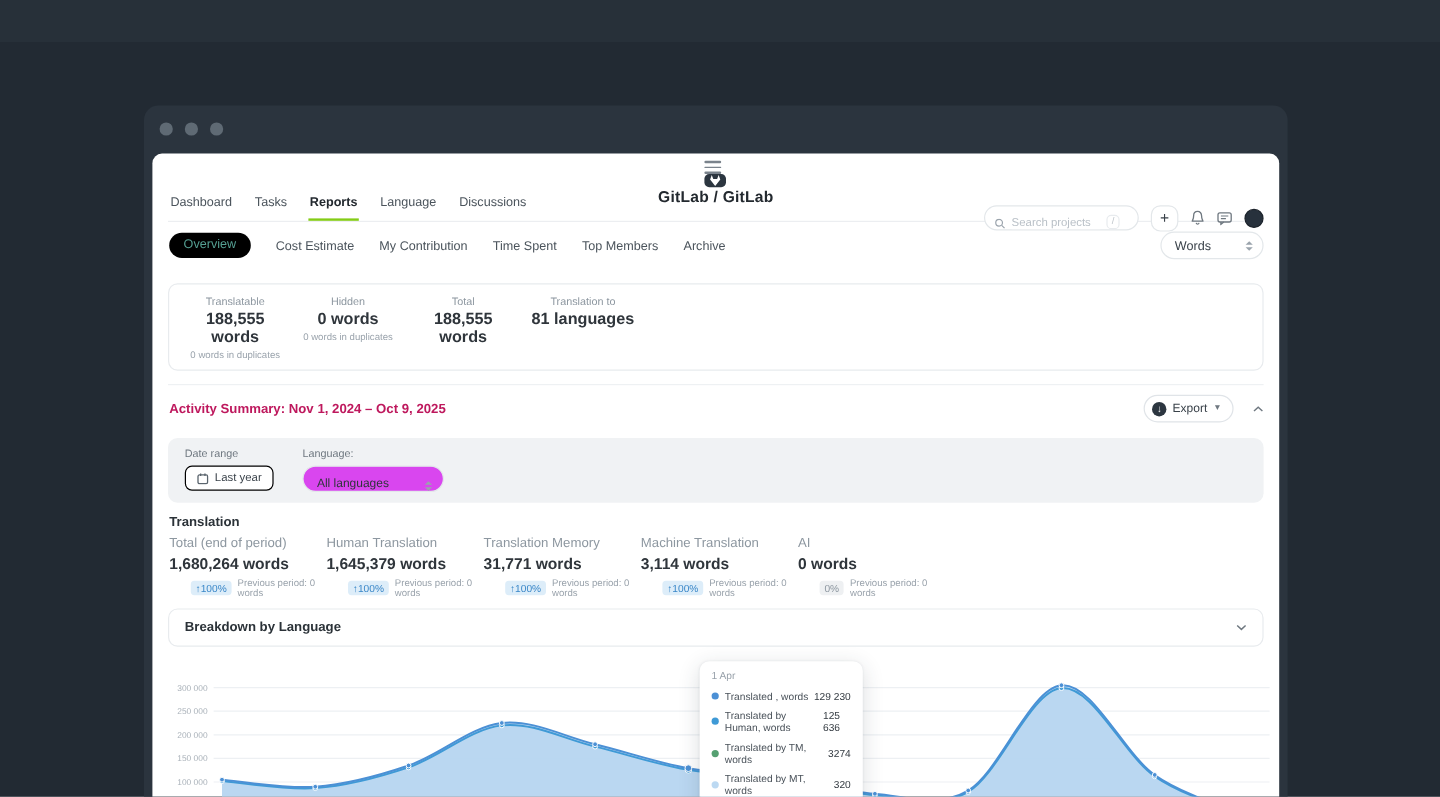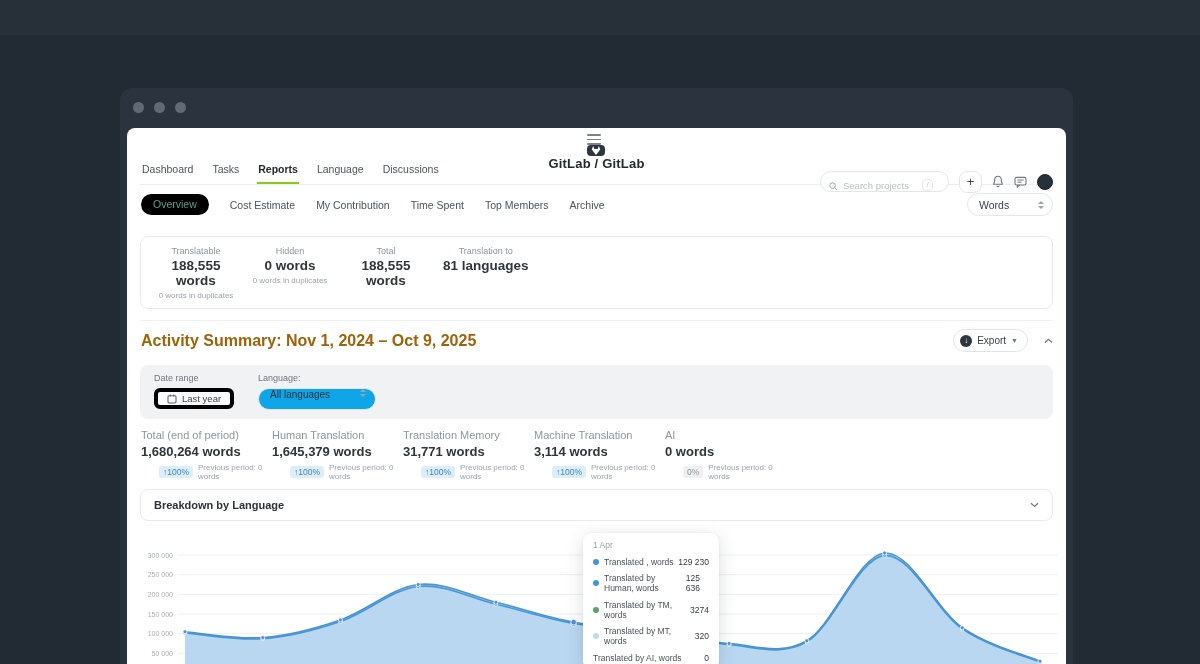--- a/index.html
+++ b/index.html
@@ -62,31 +62,31 @@
   .stat-col { padding-left:12px; }
   .stat-col.c1 { width:98px; } .stat-col.c2 { width:90px; } .stat-col.c3 { width:102px; }
   .stat-label { font-size:9px; color:#8d97a0; }
   .stat-value { font-size:13.5px; font-weight:bold; color:#2f353b; margin-top:2px; }
   .stat-sub { font-size:8px; color:#9aa3ac; margin-top:3px; }
 
   .divider { border-top:1px solid #eef1f3; margin-top:11px; }
 
   
   .summary-header { display:flex; align-items:center; padding:8px 0 8px 1px; }
-  .summary-title { font-size:16px; font-weight:bold; color:#a16207; }
+  .summary-title { font-size:11px; font-weight:bold; color:#be185d; }
   .summary-actions { margin-left:auto; display:flex; align-items:center; gap:16px; }
   .export-btn { display:flex; align-items:center; gap:5px; border:1px solid #e0e4e8; background:#fff; border-radius:12px; height:23px; padding:0 9px 0 6px; font-size:10px; color:#3a424a; cursor:pointer; }
   .export-circle { width:12px; height:12px; border-radius:50%; background:#2c3640; color:#fff; font-size:8px; line-height:12px; text-align:center; }
   .export-caret { font-size:7px; color:#6f7880; }
 
   
   .filter-bar { background:#f0f2f4; border-radius:8px; margin-top:5px; padding:8px 14px 9px; display:flex; gap:24px; }
   .filter-label { font-size:9px; color:#6f7880; margin-bottom:5px; }
-  .daterange-btn { display:flex; align-items:center; gap:5px; background:#fff; border:4px solid #000000; border-radius:6px; height:21px; padding:0 9px; font-size:9.5px; color:#3a424a; cursor:pointer; }
-  .lang-select { display:flex; align-items:flex-start; justify-content:space-between; background:#0ea5e9; border:1px solid #e3e7ea; border-radius:12px; height:22px; width:118px; padding:0 9px 0 11px; font-size:10px; color:#2f353b; cursor:pointer; }
+  .daterange-btn { display:flex; align-items:center; gap:5px; background:#fff; border:1px solid #000000; border-radius:6px; height:21px; padding:0 9px; font-size:9.5px; color:#3a424a; cursor:pointer; }
+  .lang-select { display:flex; align-items:flex-end; justify-content:space-between; background:#d946ef; border:1px solid #e3e7ea; border-radius:12px; height:22px; width:118px; padding:0 9px 0 11px; font-size:10px; color:#2f353b; cursor:pointer; }
 
   
   .translation { margin-top:10px; padding-left:1px; }
   .section-title { font-size:11px; font-weight:bold; color:#2b3238; }
   .tr-stats { display:flex; margin-top:6px; }
   .tr-col { width:131px; }
   .tr-label { font-size:11px; color:#8d97a0; }
   .tr-value { font-size:13px; font-weight:bold; color:#2f353b; margin-top:3px; }
   .tr-badges { display:flex; align-items:center; gap:5px; margin-top:4px; }
   .badge { font-size:8.5px; border-radius:3px; padding:1px 4px 1.5px;margin-left:18px; }
@@ -247,20 +247,21 @@
             <span>All languages</span>
             <span class="caret-updown">
                 <i class="up"></i>
                 <i class="down"></i>
               </span>
           </div>
         </div>
       </div>
 
       <div class="translation">
+        <div class="section-title">Translation</div>
         <div class="tr-stats">
           <div class="tr-col">
             <div class="tr-label">Total (end of period)</div>
             <div class="tr-value">1,680,264 words</div>
             <div class="tr-badges">
                 <span class="badge up">↑100%</span>
                 <span class="tr-sub">Previous period: 0 words</span>
               </div>
           </div>
           <div class="tr-col">

